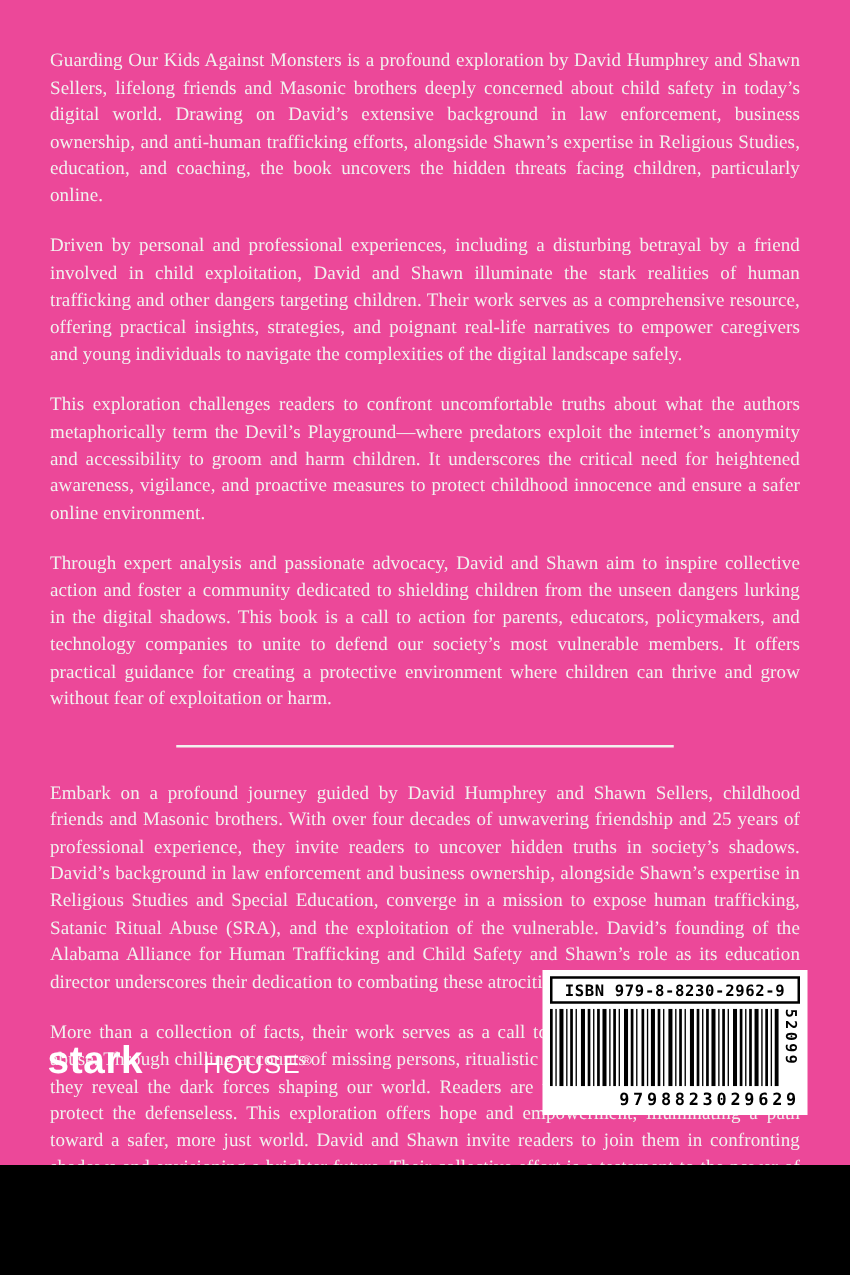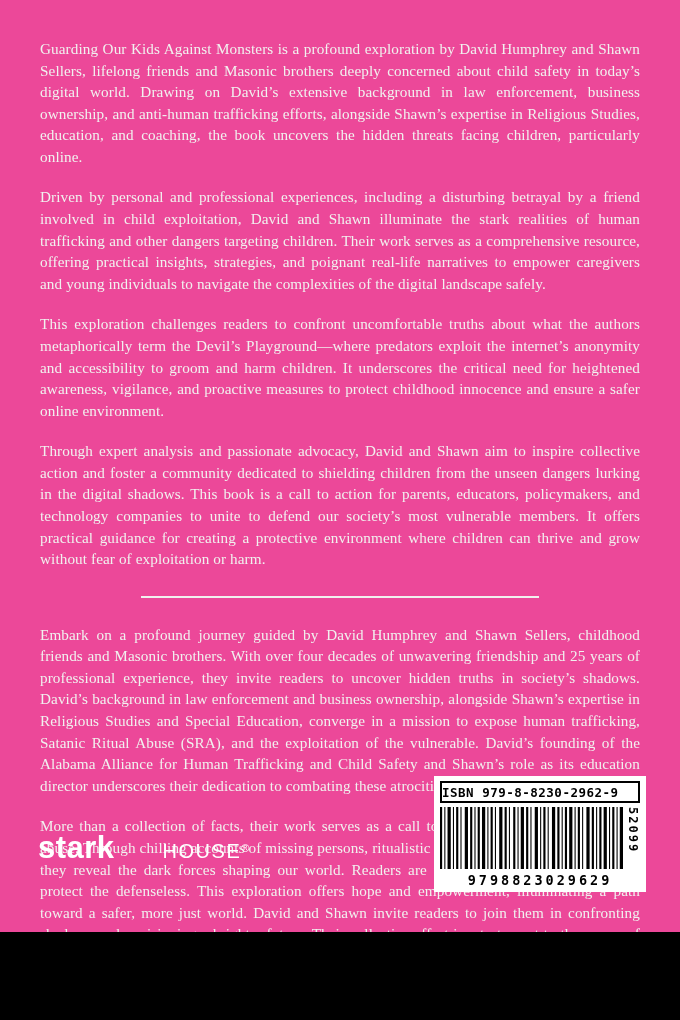--- a/index.html
+++ b/index.html
@@ -70,21 +70,21 @@
     background: #ffffff;
     color: #000000;
     padding: 5px 6px 4px 6px;
     box-sizing: border-box;
   }
   .isbn-strip {
     border: 2px solid #000;
     font-family: "DejaVu Sans Mono", monospace;
     font-size: 12.5px;
     font-weight: 700;
-    text-align: left;
+    text-align: center;
     padding: 2px 0 1px 0;
     letter-spacing: 0.5px;
     margin-bottom: 4px;
   }
   .bars-row {
     display: flex;
     align-items: stretch;
   }
   .bars-row svg {
     display: block;
@@ -98,21 +98,21 @@
     font-weight: 700;
     letter-spacing: 2px;
     padding-left: 3px;
     display: flex;
     align-items: center;
   }
   .ean {
     font-family: "DejaVu Sans Mono", monospace;
     font-size: 13.5px;
     font-weight: 700;
-    text-align: center;
+    text-align: right;
     letter-spacing: 3px;
     margin-top: 3px;
   }
 </style>
 </head>
 <body>
 
 <div class="cover">
 
   <div class="body-text">

